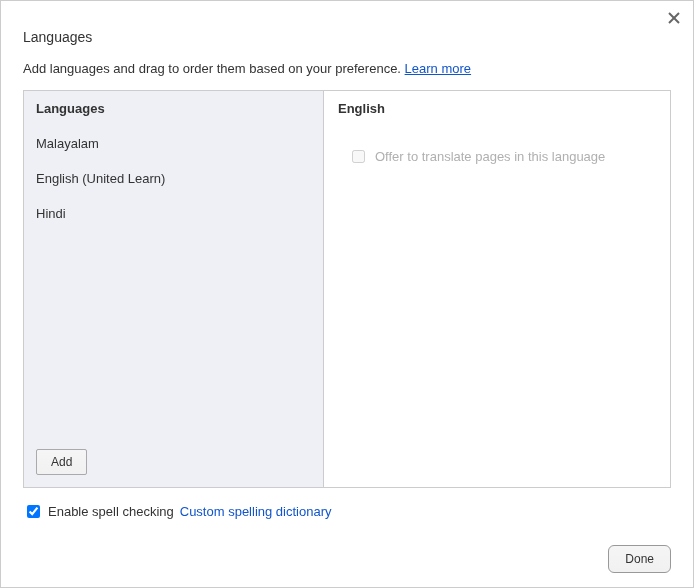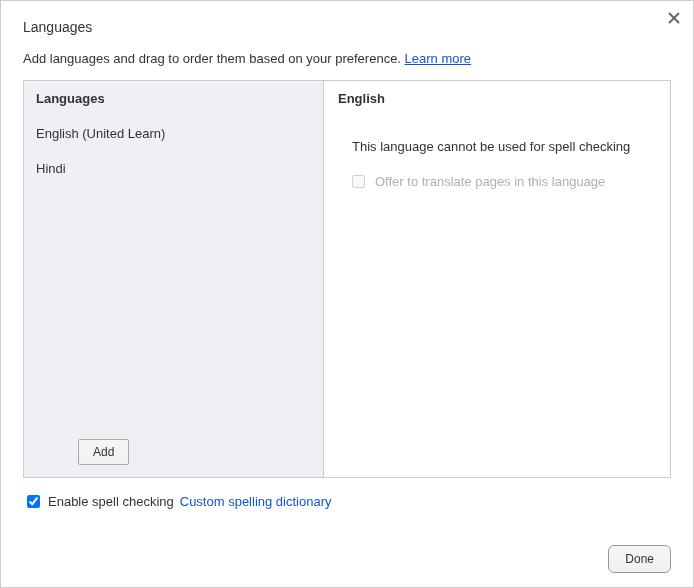--- a/index.html
+++ b/index.html
@@ -10,21 +10,21 @@
       background: #fff;
       width: 694px;
       height: 588px;
       position: relative;
     }
     .dialog {
       width: 694px;
       height: 588px;
       border: 1px solid #ccc;
       background: #fff;
-      padding: 18px 22px 18px 22px;
+      padding: 28px 22px 18px 22px;
       position: relative;
     }
     .close-icon {
       position: absolute;
       top: 10px;
       right: 12px;
       width: 14px;
       height: 14px;
       cursor: pointer;
       color: #666;
@@ -78,21 +78,20 @@
     .add-btn {
       align-self: flex-start;
       background: linear-gradient(#f5f5f5, #f1f1f1);
       border: 1px solid #aaa;
       border-radius: 2px;
       padding: 5px 14px;
       font-size: 12px;
       color: #333;
       cursor: pointer;
       margin-top: 6px;
-      margin-left: 42px;
     }
     .right-pane {
       flex: 1;
       background: #fff;
       padding: 10px 14px 12px 14px;
     }
     .right-header {
       font-weight: bold;
       font-size: 13px;
       color: #333;
@@ -163,29 +162,29 @@
   <div class="dialog-title">Languages</div>
 
   <div class="intro-text">
     <span>Add languages and drag to order them based on your preference. </span><a>Learn more</a>
   </div>
 
   <div class="panes">
     <div class="left-pane">
       <div class="pane-header">Languages</div>
       <div class="lang-list">
+        <div class="lang-item">Malayalam</div>
         <div class="lang-item">English (United Learn)</div>
         <div class="lang-item">Hindi</div>
       </div>
       <button class="add-btn">Add</button>
     </div>
 
     <div class="right-pane">
       <div class="right-header">English</div>
-      <div class="spell-note">This language cannot be used for spell checking</div>
       <label class="offer-row">
         <input type="checkbox" disabled="" style="">
         <span>Offer to translate pages in this language</span>
       </label>
     </div>
   </div>
 
   <div class="bottom-row">
     <input type="checkbox" checked="" style="">
     <span class="enable-label">Enable spell checking</span>

